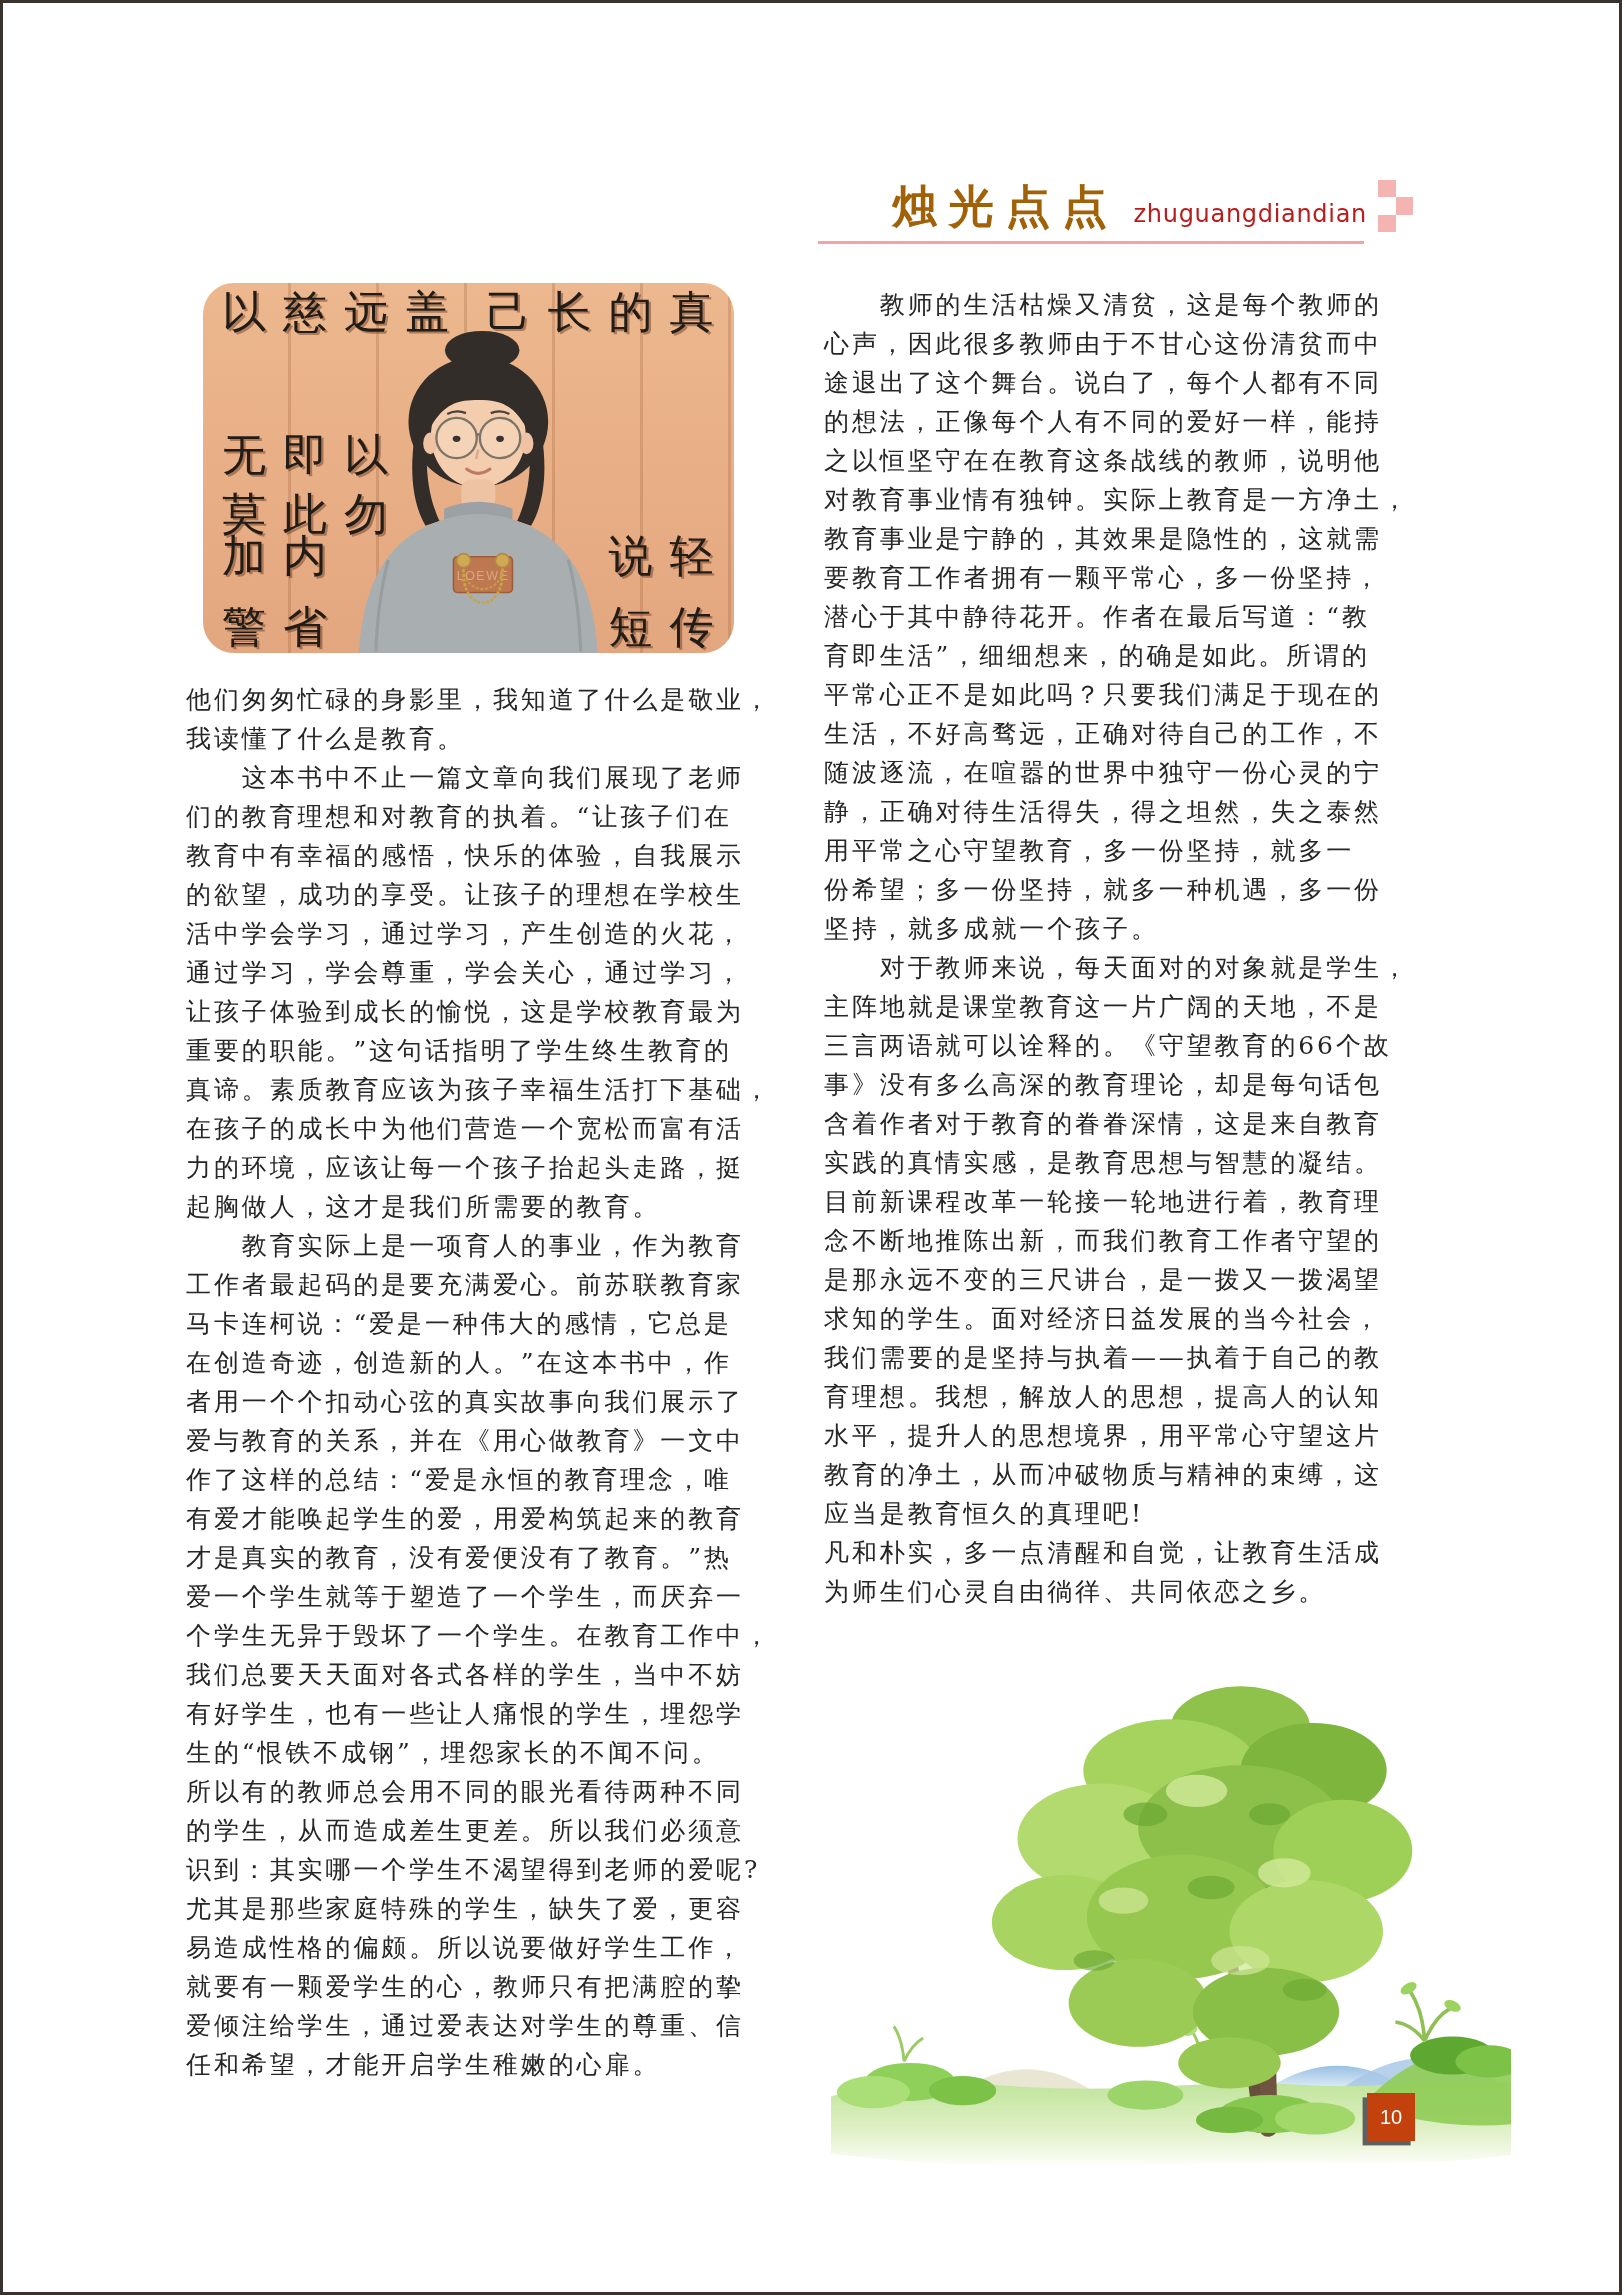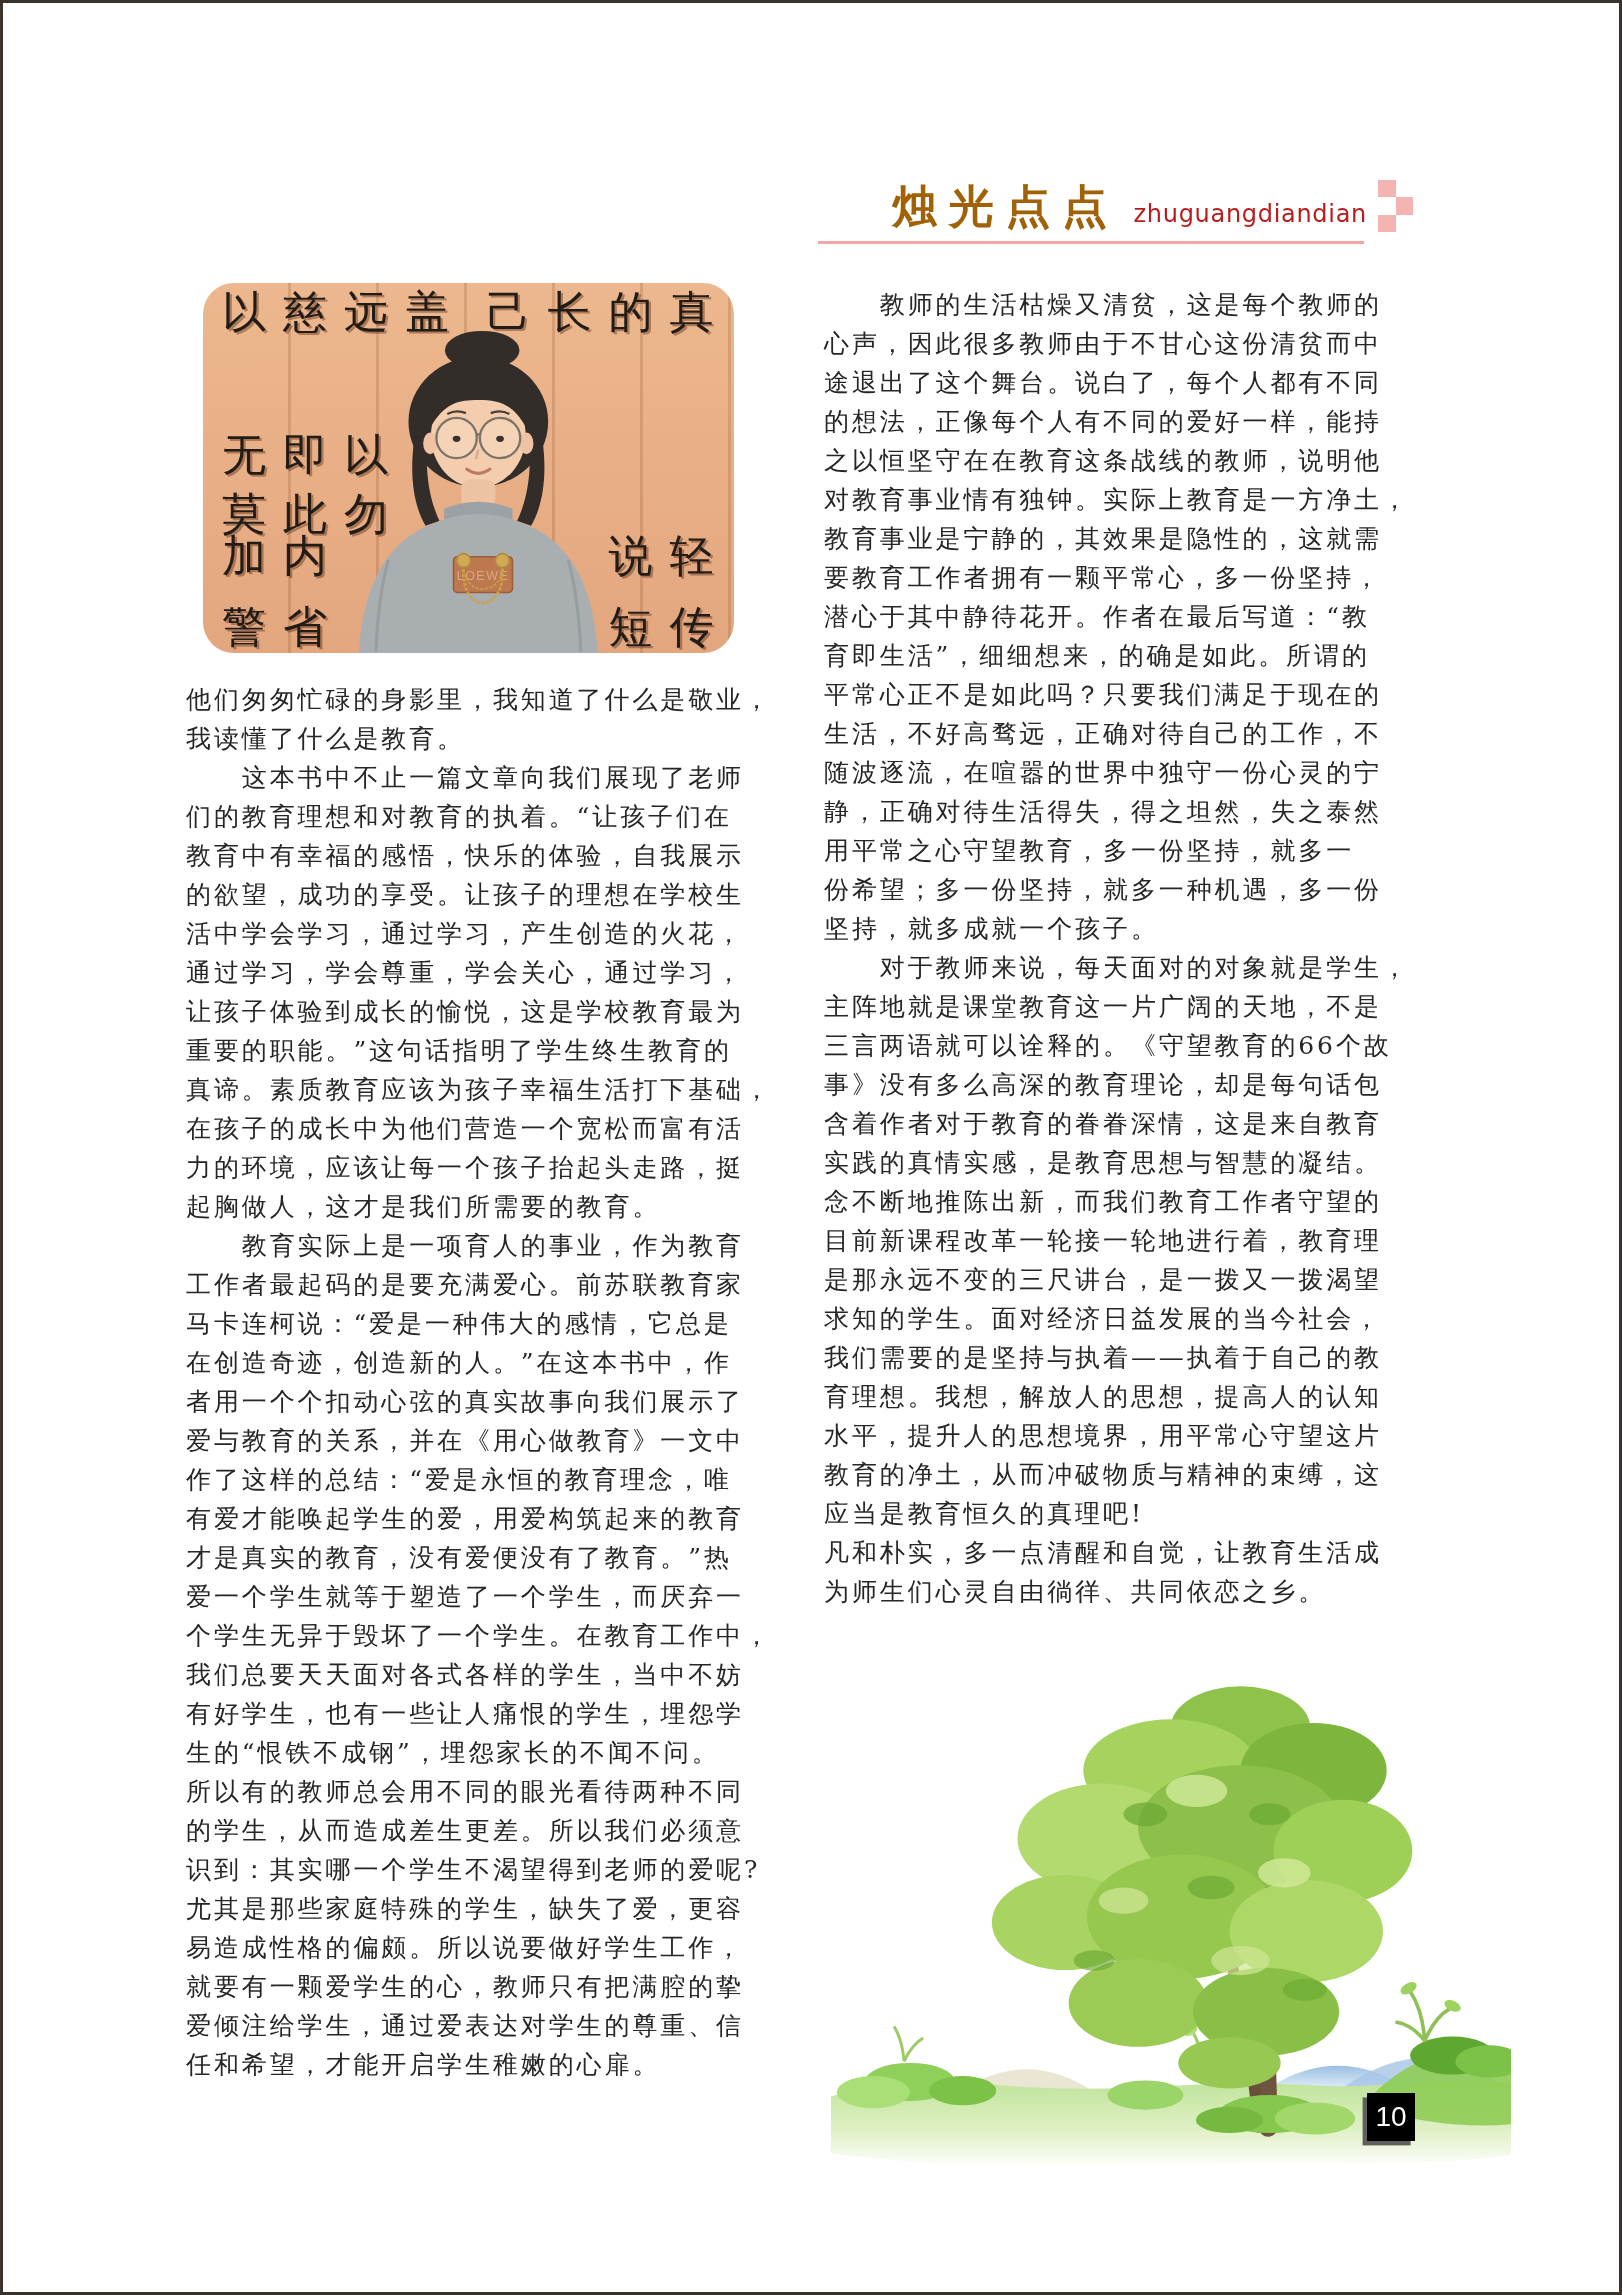--- a/index.html
+++ b/index.html
@@ -71,24 +71,24 @@
   }
   .col-left{left:186px;top:680px;width:607px;}
   .col-right{left:824px;top:285px;width:615px;}
   .line{height:39px;white-space:nowrap;}
   
   .tree{position:absolute;left:831px;top:1678px;width:680px;height:511px;}
   .tree svg{width:100%;height:100%;display:block;}
   
   .pagenum{
     position:absolute;left:1367px;top:2093px;width:48px;height:48px;
-    background:#000000;box-shadow:-4.4px 4.4px 0 0 #5f5f5f;
+    background:#c2410c;box-shadow:-4.4px 4.4px 0 0 #5f5f5f;
     display:flex;align-items:center;justify-content:center;
     color:#ffffff;font-family:"Liberation Sans","DejaVu Sans",sans-serif;
-    font-size:28px;
+    font-size:20px;
   }
 </style>
 </head>
 <body>
 
 <div class="frame"></div>
 
 <header class="header">
   <div class="header-text">
     <span class="header-title">烛光点点</span>
@@ -222,22 +222,22 @@
     <div class="line">静，正确对待生活得失，得之坦然，失之泰然</div>
     <div class="line">用平常之心守望教育，多一份坚持，就多一</div>
     <div class="line">份希望；多一份坚持，就多一种机遇，多一份</div>
     <div class="line">坚持，就多成就一个孩子。</div>
     <div class="line">　　对于教师来说，每天面对的对象就是学生，</div>
     <div class="line">主阵地就是课堂教育这一片广阔的天地，不是</div>
     <div class="line">三言两语就可以诠释的。《守望教育的66个故</div>
     <div class="line">事》没有多么高深的教育理论，却是每句话包</div>
     <div class="line">含着作者对于教育的眷眷深情，这是来自教育</div>
     <div class="line">实践的真情实感，是教育思想与智慧的凝结。</div>
+    <div class="line">目前新课程改革一轮接一轮地进行着，教育理</div>
     <div class="line">念不断地推陈出新，而我们教育工作者守望的</div>
-    <div class="line">目前新课程改革一轮接一轮地进行着，教育理</div>
     <div class="line">是那永远不变的三尺讲台，是一拨又一拨渴望</div>
     <div class="line">求知的学生。面对经济日益发展的当今社会，</div>
     <div class="line">我们需要的是坚持与执着——执着于自己的教</div>
     <div class="line">育理想。我想，解放人的思想，提高人的认知</div>
     <div class="line">水平，提升人的思想境界，用平常心守望这片</div>
     <div class="line">教育的净土，从而冲破物质与精神的束缚，这</div>
     <div class="line">应当是教育恒久的真理吧!</div>
     <div class="line">凡和朴实，多一点清醒和自觉，让教育生活成</div>
     <div class="line">为师生们心灵自由徜徉、共同依恋之乡。</div>
   </div>

